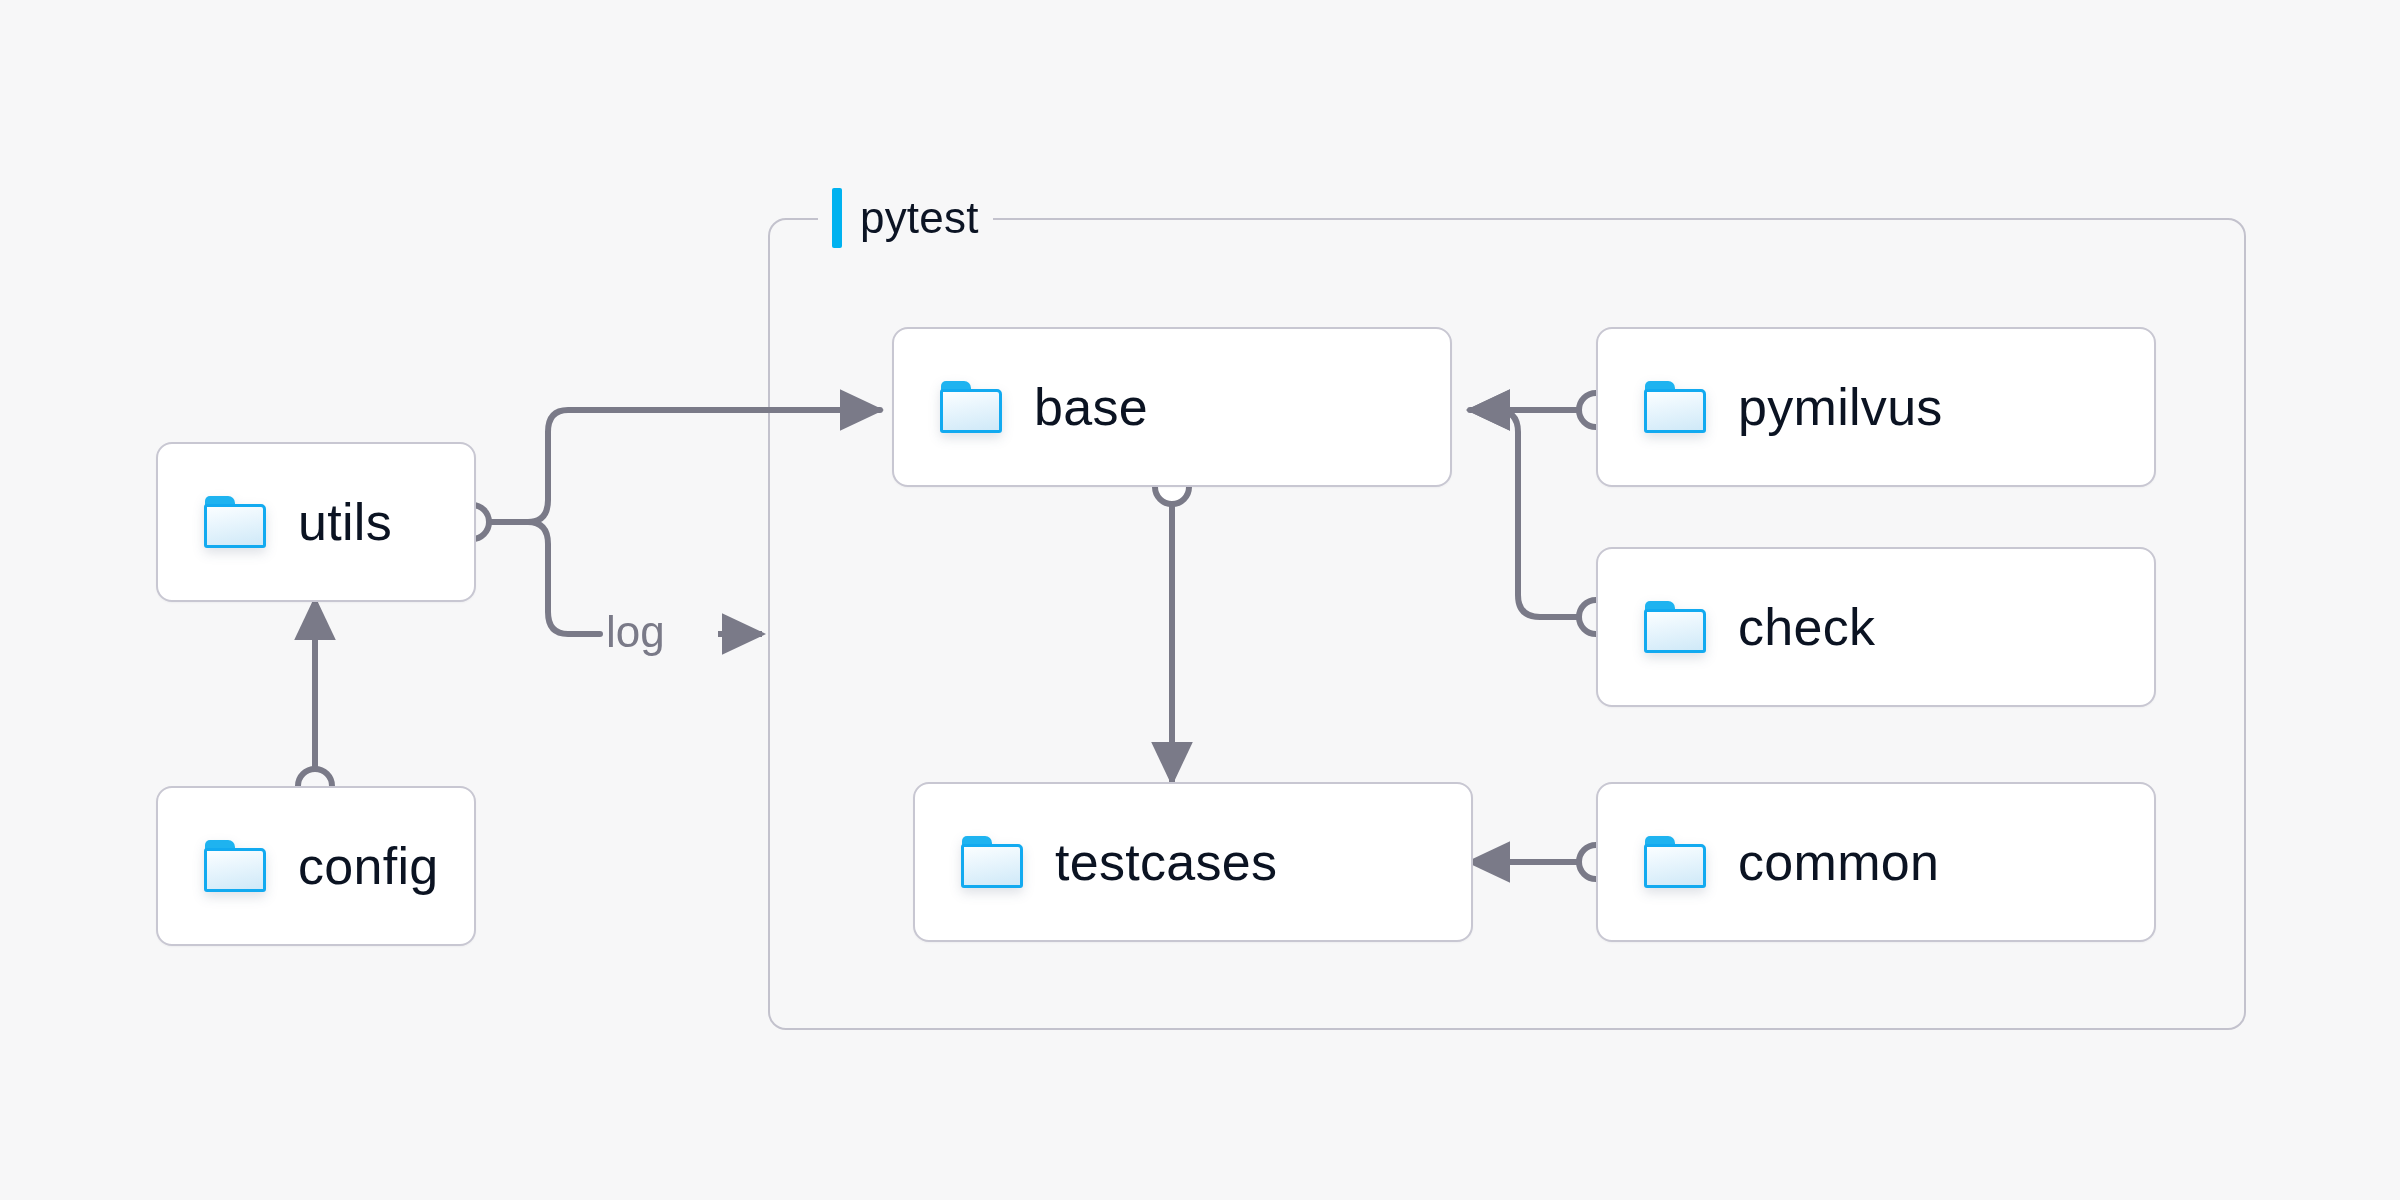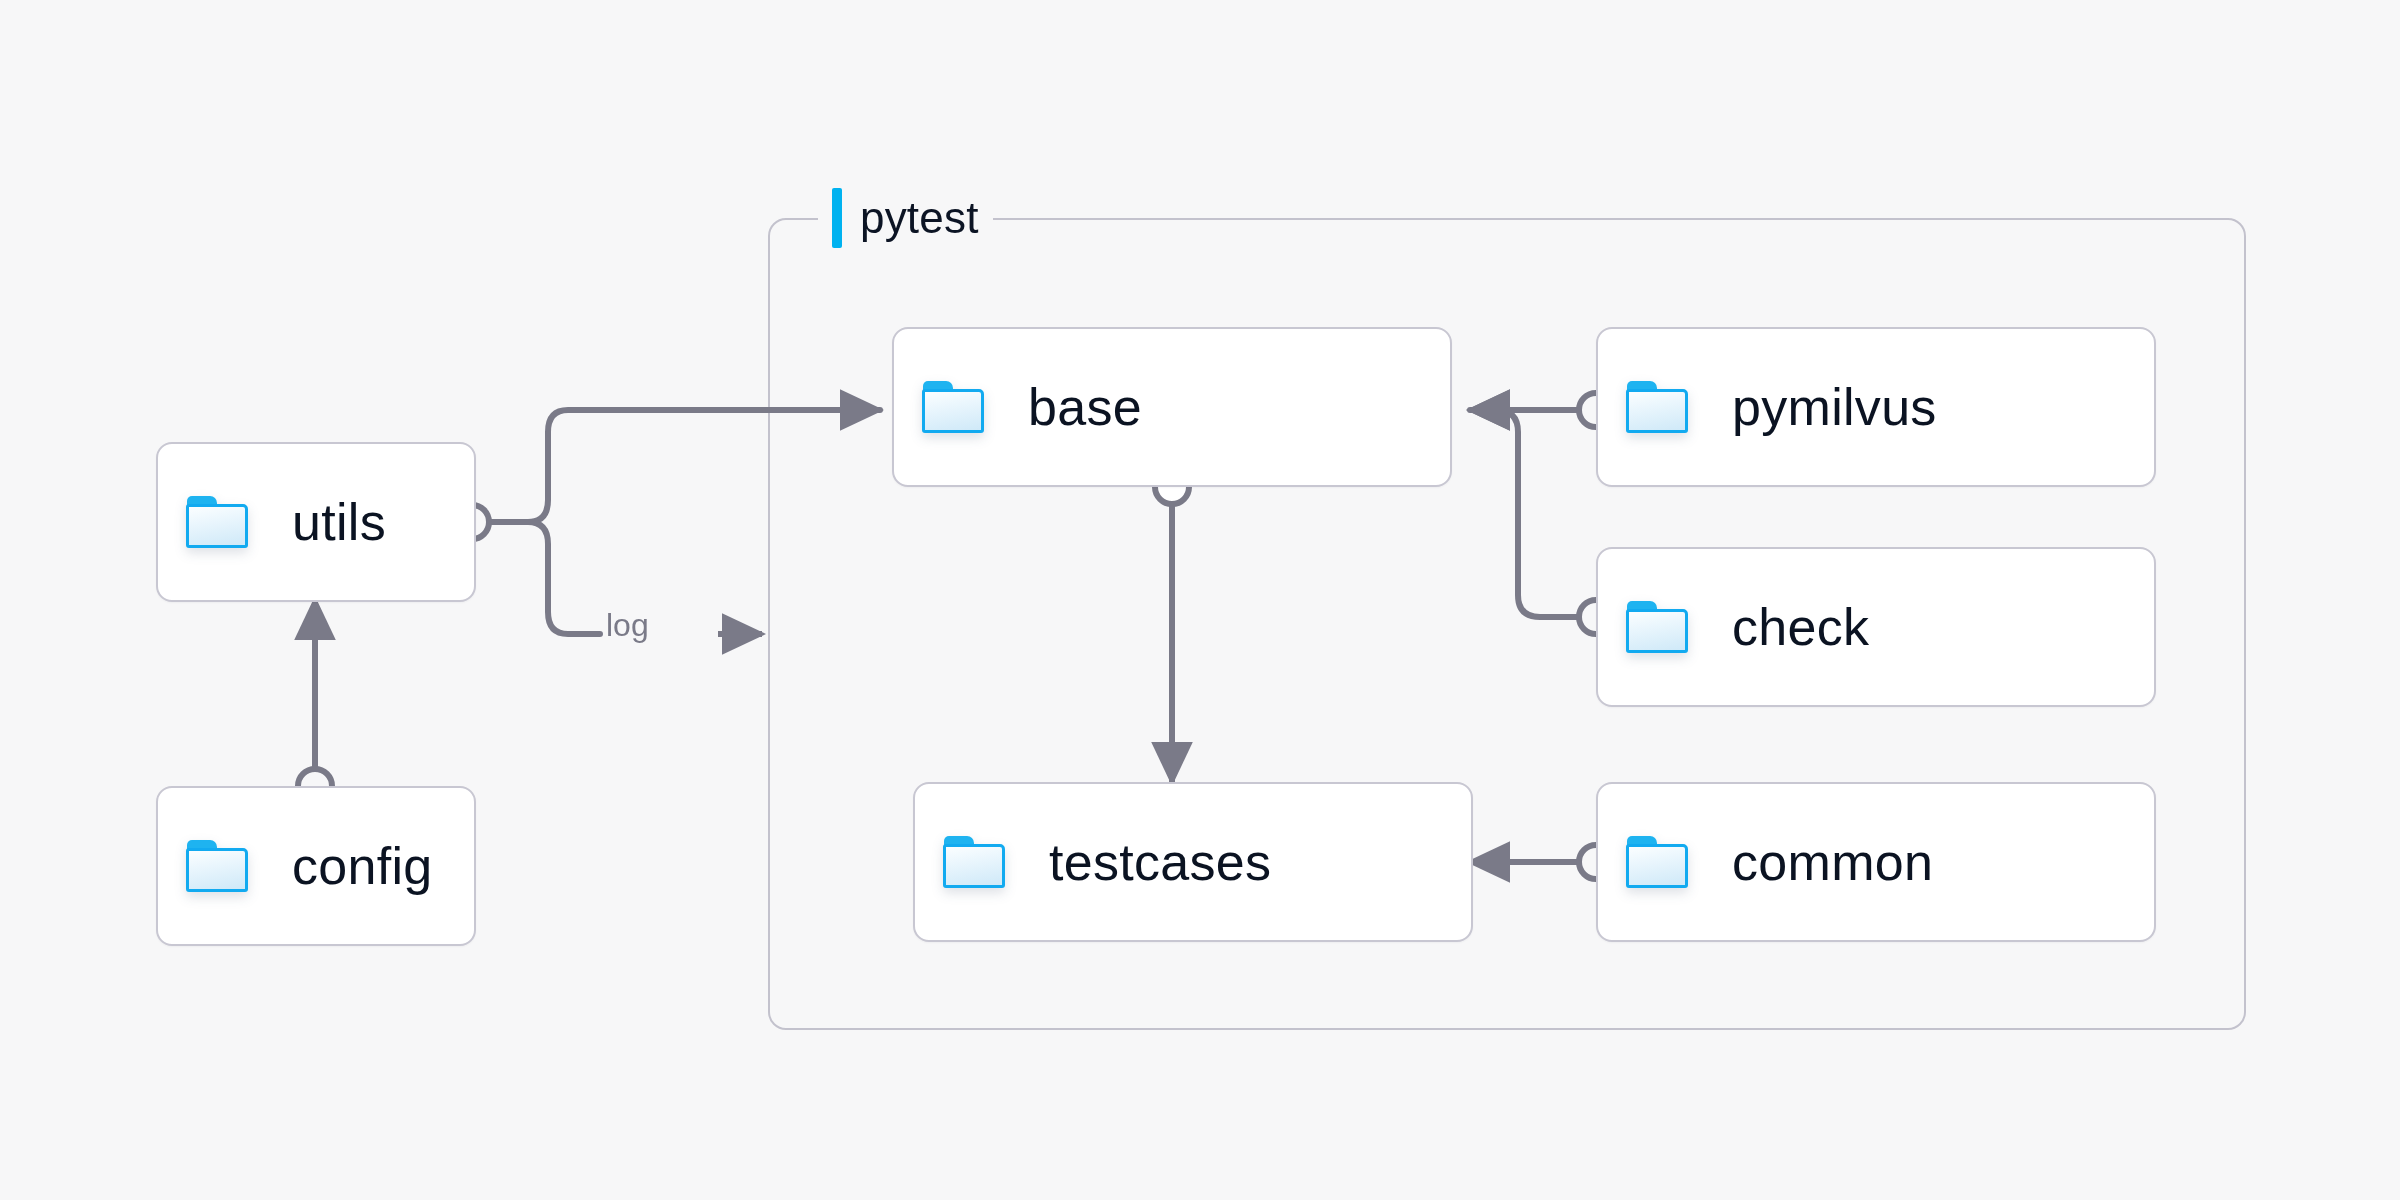--- a/index.html
+++ b/index.html
@@ -53,22 +53,22 @@
   }
   
   .node {
     position: absolute;
     background: #ffffff;
     border: 2px solid #c8c7d2;
     border-radius: 16px;
     box-sizing: border-box;
     display: flex;
     align-items: center;
-    gap: 44px;
-    padding-left: 28px;
+    gap: 32px;
+    padding-left: 46px;
     box-shadow: 0 1px 2px rgba(16, 24, 40, 0.04);
   }
   .node-label {
     font-size: 52px;
     color: #0b1322;
     letter-spacing: 0.3px;
     white-space: nowrap;
   }
   
   .folder-icon {
@@ -94,21 +94,21 @@
     width: 62px;
     height: 44px;
     box-sizing: border-box;
     border: 3px solid #12aaf0;
     border-radius: 3px 5px 3px 3px;
     background: linear-gradient(170deg, #fbfeff 0%, #eaf6fd 38%, #cfe9f8 100%);
   }
   
   .edge-label {
     position: absolute;
-    font-size: 32px;
+    font-size: 44px;
     color: #7a7a88;
     white-space: nowrap;
   }
 </style>
 </head>
 <body>
 
 <div id="stage">
 
   <div class="group-box" style="left:768px; top:218px; width:1478px; height:812px;"></div>

